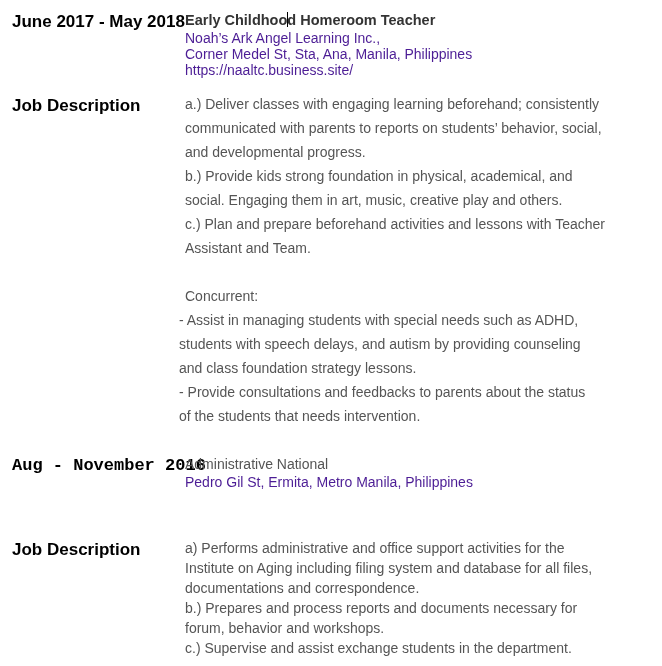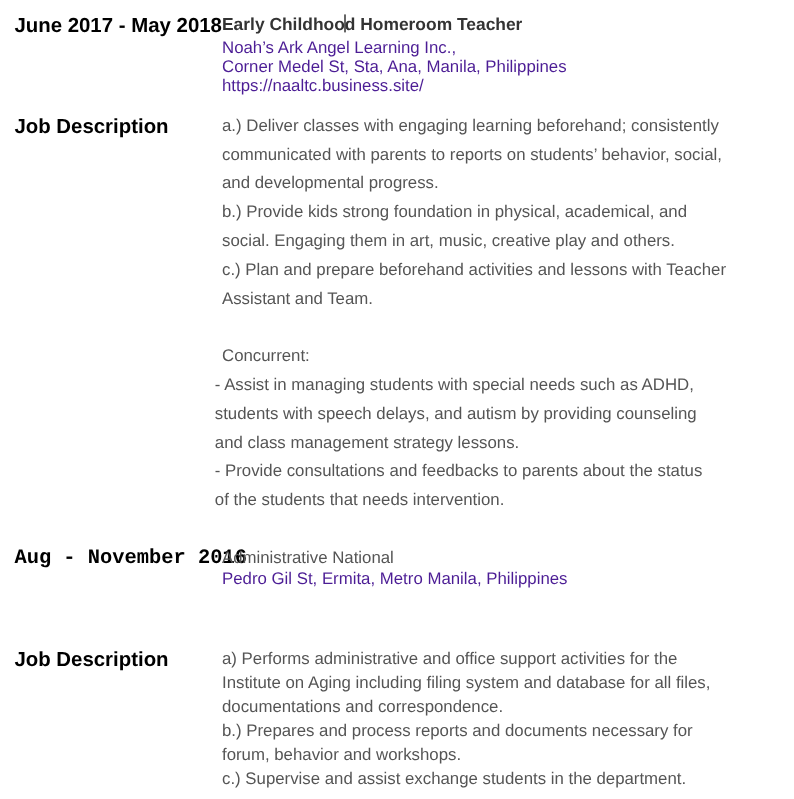--- a/index.html
+++ b/index.html
@@ -31,21 +31,21 @@
   <div>communicated with parents to reports on students’ behavior, social,</div>
   <div>and developmental progress.</div>
   <div>b.) Provide kids strong foundation in physical, academical, and</div>
   <div>social. Engaging them in art, music, creative play and others.</div>
   <div>c.) Plan and prepare beforehand activities and lessons with Teacher</div>
   <div>Assistant and Team.</div>
   <div style="height:24px;"></div>
   <div>Concurrent:</div>
   <div class="ind">-   Assist in managing students with special needs such as ADHD,</div>
   <div class="ind">students with speech delays, and autism by providing counseling</div>
-  <div class="ind">and class management strategy lessons.</div>
+  <div class="ind">and class foundation strategy lessons.</div>
   <div class="ind">-   Provide consultations and feedbacks to parents about the status</div>
   <div class="ind">of the students that needs intervention.</div>
 </div>
 
 <div class="label" style="top:456px;font-family:Liberation Mono, monospace;">Aug - November 2016</div>
 <div class="blk" style="top:456px;">
   <div style="color:#555555;">Administrative National</div>
   <div class="addr" style="line-height:20px;">Pedro Gil St, Ermita, Metro Manila, Philippines</div>
 </div>
 

